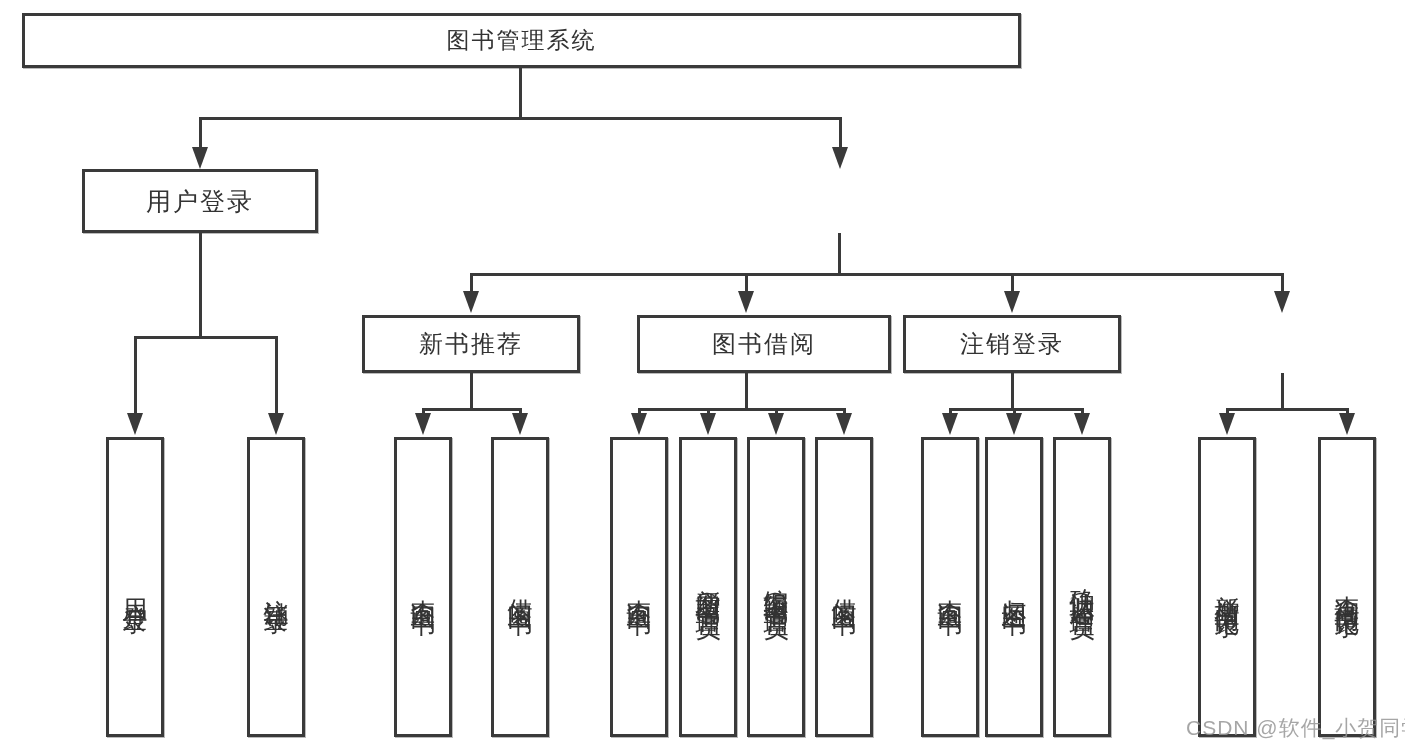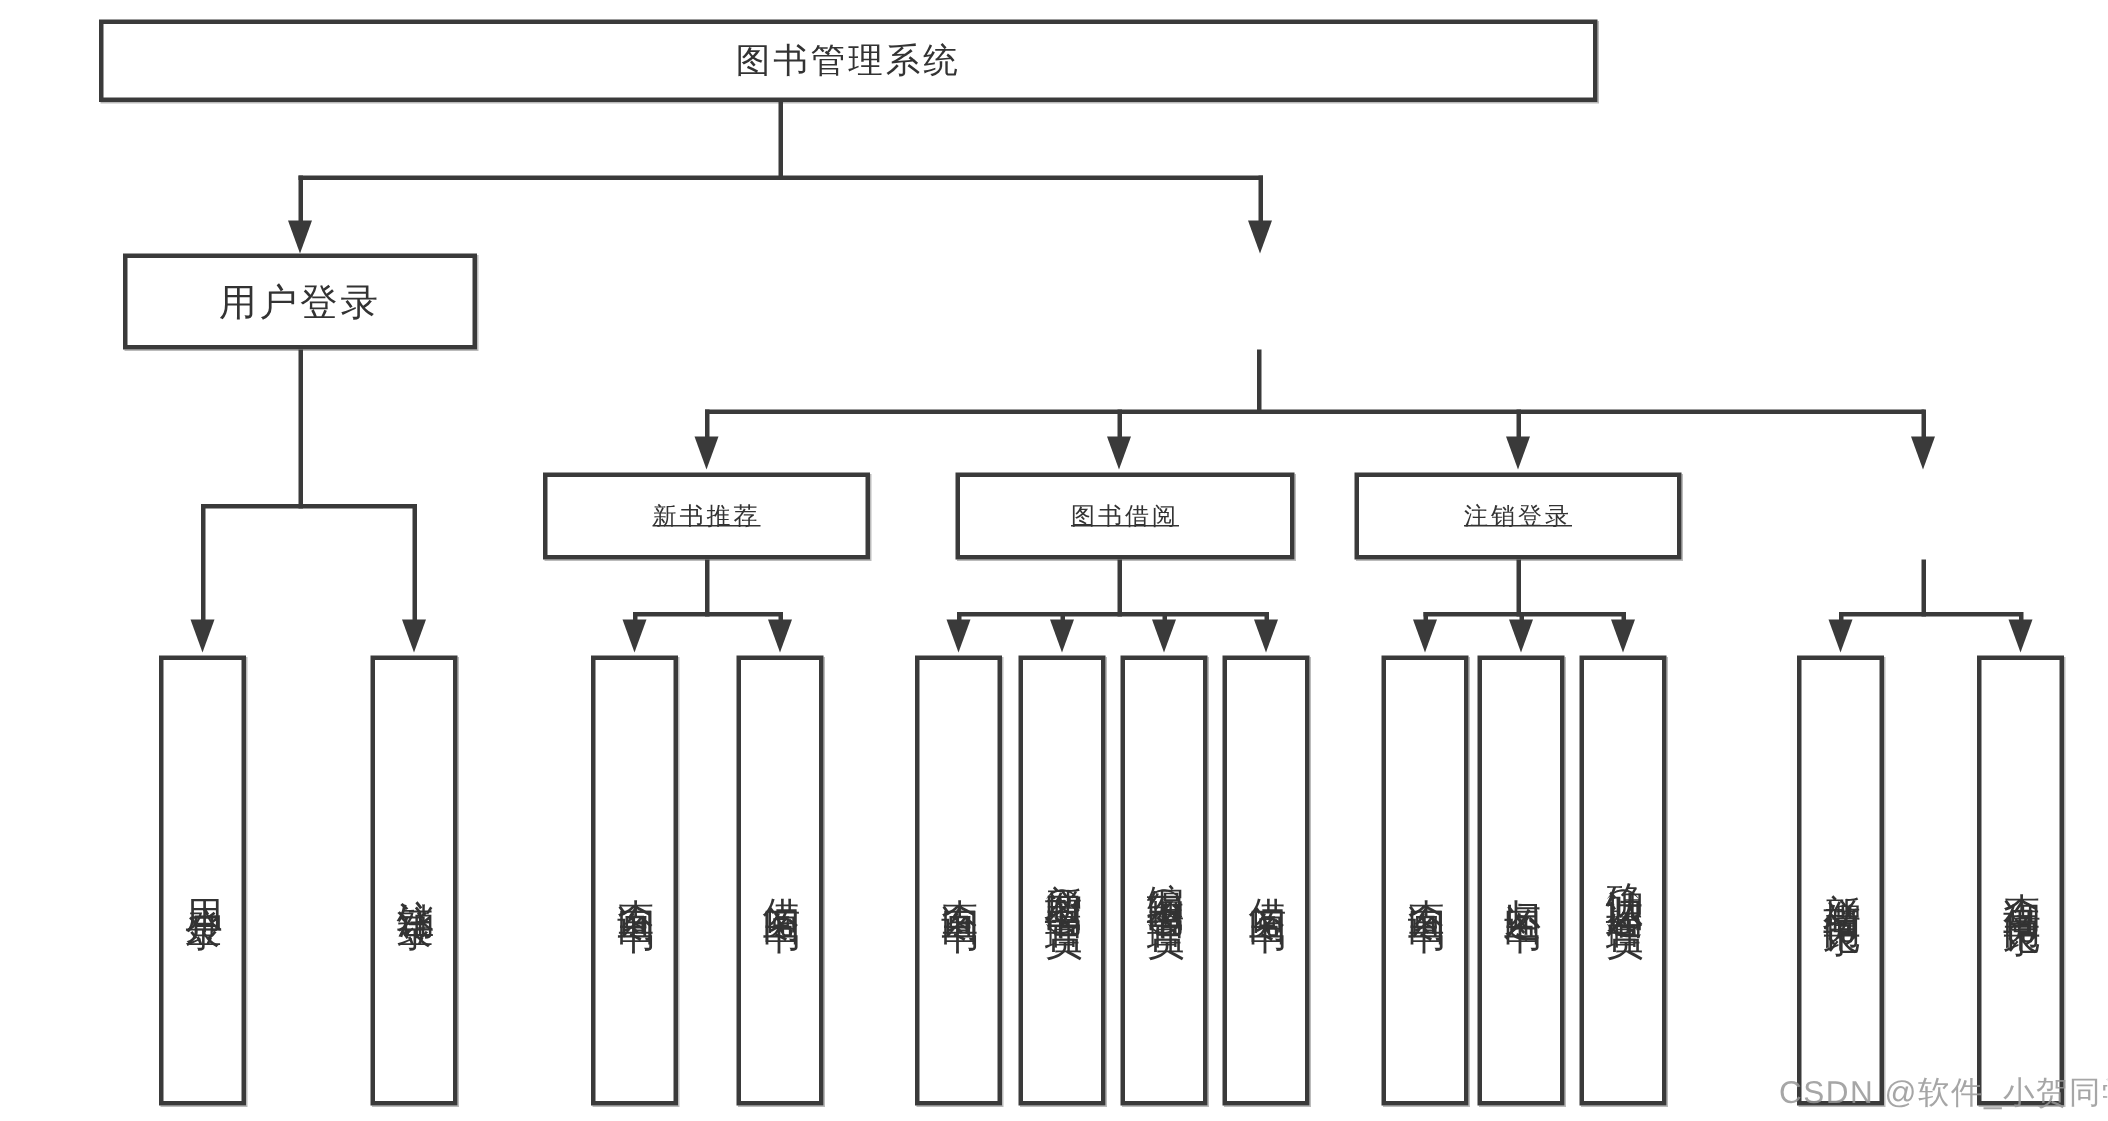--- a/index.html
+++ b/index.html
@@ -21,21 +21,21 @@
     justify-content:center;
     box-shadow:1px 1px 0 rgba(60,60,60,0.35);
   }
   .node .lbl{
     color:#333333;
     letter-spacing:2px;
     white-space:nowrap;
   }
   .root-box .lbl{font-size:23px;}
   .l2-box .lbl{font-size:25px;}
-  .l3-box .lbl{font-size:16px;text-decoration:underline;}
+  .l3-box .lbl{font-size:24px;}
   .leaf{
     position:absolute;
     box-sizing:border-box;
     border:3px solid #3a3a3a;
     background:#ffffff;
     width:58px;height:300px;top:437px;
     display:flex;
     align-items:center;
     justify-content:center;
     box-shadow:1px 1px 0 rgba(60,60,60,0.35);
@@ -65,21 +65,21 @@
     color:rgba(150,150,150,0.85);
     letter-spacing:1px;
     white-space:nowrap;
   }
 </style>
 </head>
 <body>
 
 <div class="canvas">
 
-  <div class="node root-box" style="left:22px;top:13px;width:999px;height:55px;margin-left:44px;">
+  <div class="node root-box" style="left:22px;top:13px;width:999px;height:55px;">
     <span class="lbl">图书管理系统</span>
   </div>
 
   <div class="vline" style="left:519px;top:68px;height:52px;"></div>
   <div class="hline" style="left:199px;top:117px;width:643px;"></div>
   <div class="vline" style="left:199px;top:117px;height:33px;"></div>
   <div class="ahead" style="left:192px;top:147px;"></div>
   <div class="vline" style="left:839px;top:117px;height:33px;"></div>
   <div class="ahead" style="left:832px;top:147px;"></div>
 
@@ -101,21 +101,21 @@
   <div class="vline" style="left:745px;top:273px;height:22px;"></div>
   <div class="ahead" style="left:738px;top:291px;"></div>
   <div class="vline" style="left:1011px;top:273px;height:22px;"></div>
   <div class="ahead" style="left:1004px;top:291px;"></div>
   <div class="vline" style="left:1281px;top:273px;height:22px;"></div>
   <div class="ahead" style="left:1274px;top:291px;"></div>
 
   <div class="node l3-box" style="left:362px;top:315px;width:218px;height:58px;">
     <span class="lbl">新书推荐</span>
   </div>
-  <div class="node l3-box" style="left:637px;top:315px;width:226px;height:58px;">
+  <div class="node l3-box" style="left:637px;top:315px;width:254px;height:58px;">
     <span class="lbl">图书借阅</span>
   </div>
   <div class="node l3-box" style="left:903px;top:315px;width:218px;height:58px;">
     <span class="lbl">注销登录</span>
   </div>
 
   <div class="vline" style="left:470px;top:373px;height:38px;"></div>
   <div class="hline" style="left:422px;top:408px;width:99px;"></div>
   <div class="vline" style="left:422px;top:408px;height:9px;"></div>
   <div class="ahead" style="left:415px;top:413px;"></div>

